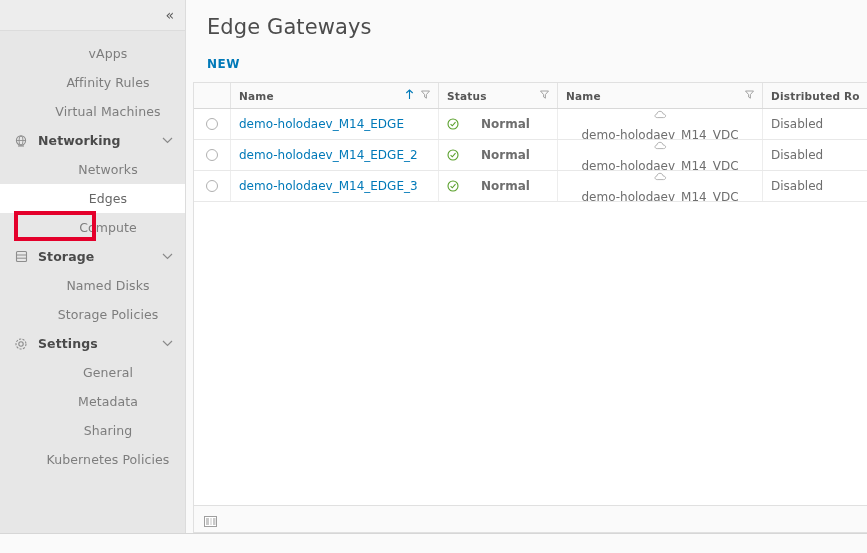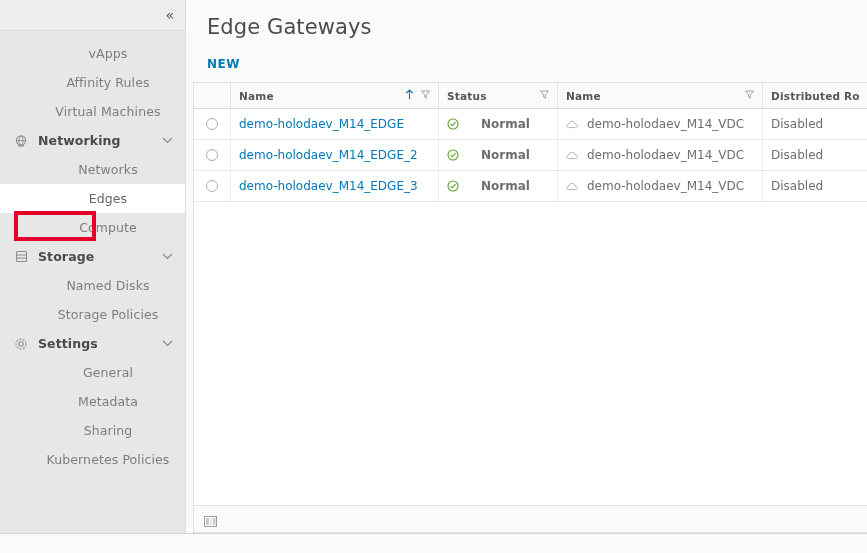--- a/index.html
+++ b/index.html
@@ -192,21 +192,21 @@
   .dg-row .td:first-child { border-left: none; justify-content: center; }
   .radio {
     width: 12px; height: 12px;
     border: 1px solid #b0b0b0;
     border-radius: 50%;
     background: #fff;
     cursor: pointer;
   }
   .link-cell { color: #0079b8; cursor: pointer; font-size: 12px; }
   .status-cell { gap: 22px; font-weight: bold; }
-  .scope-cell { gap: 8px; }
+  .scope-cell { gap: 8px; flex-direction: column; }
   .ico { display: inline-flex; align-items: center; justify-content: center; flex: 0 0 auto; }
 
   .dg-footer {
     height: 27px;
     flex: 0 0 27px;
     border-top: 1px solid #e0e0e0;
     background: #fafafa;
     display: flex;
     align-items: center;
     padding-left: 10px;

